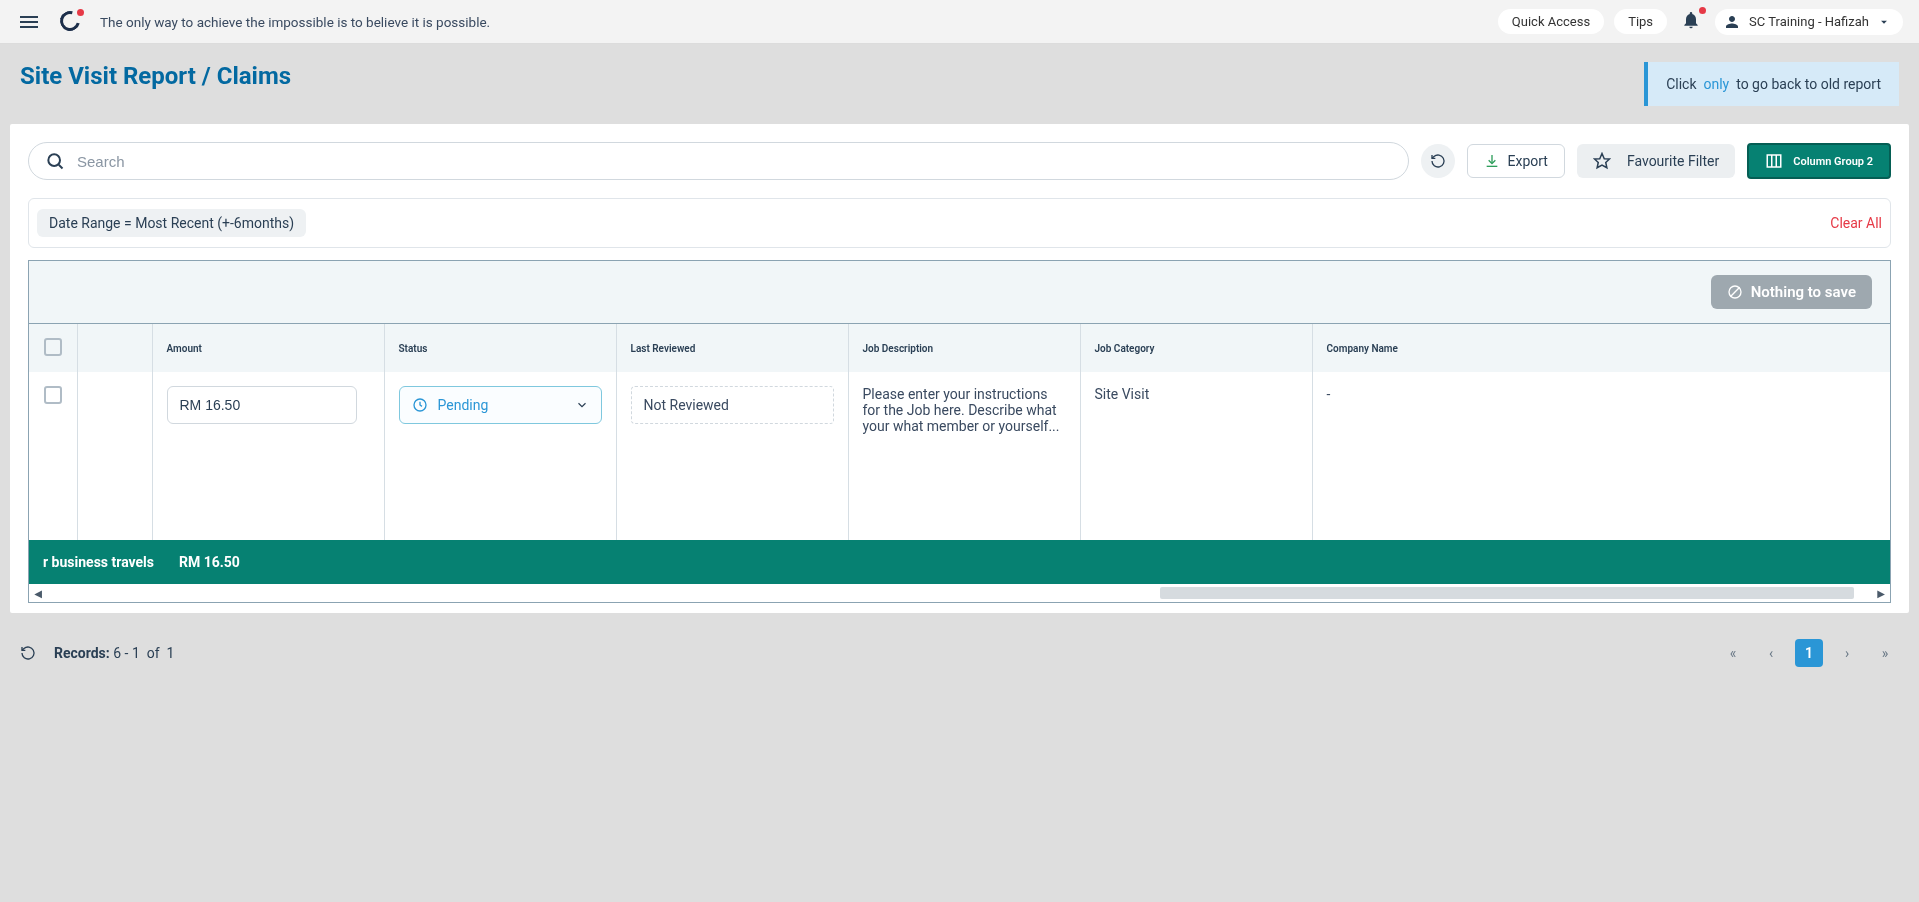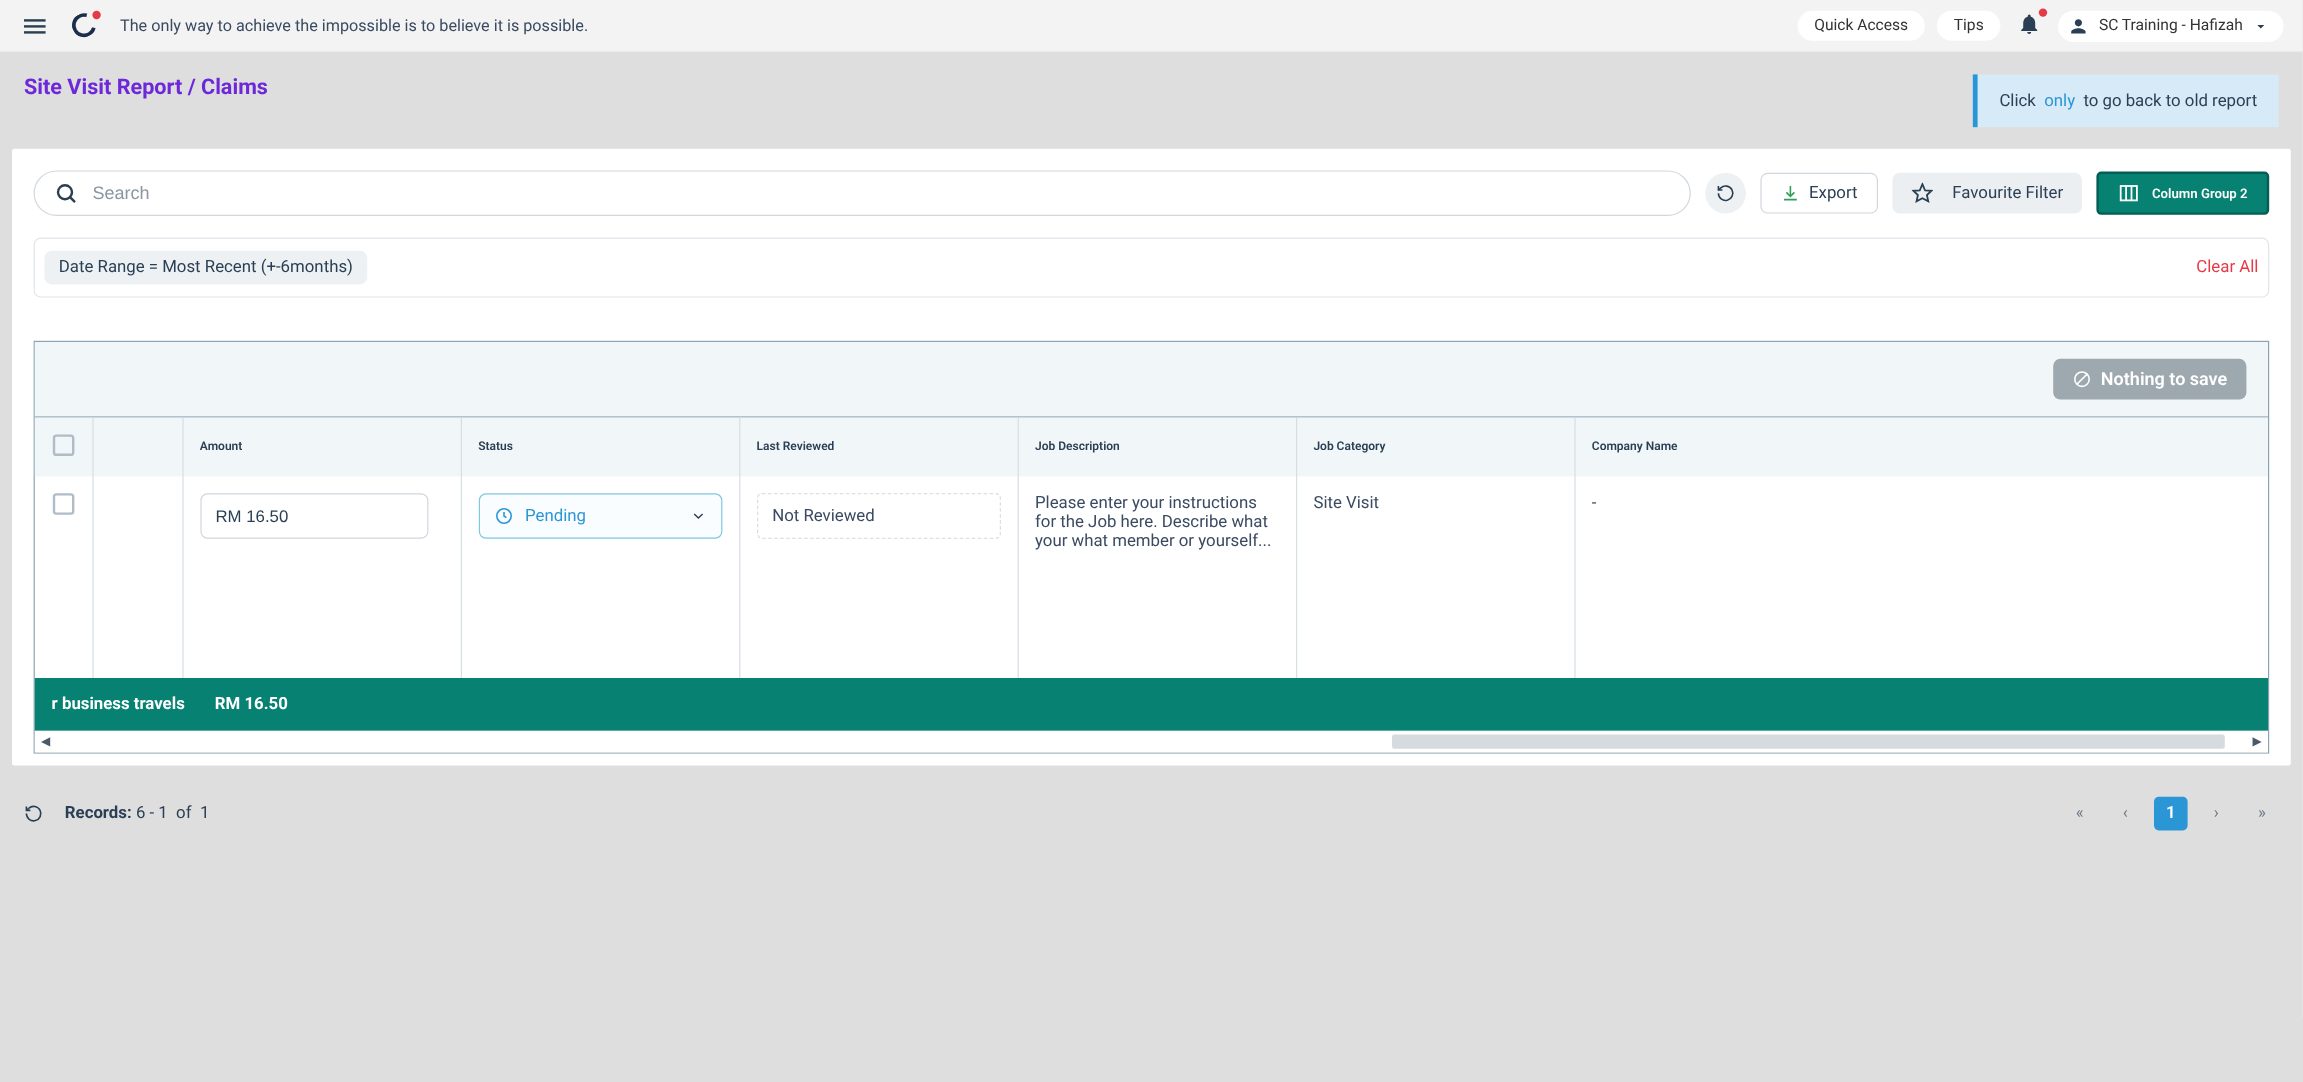--- a/index.html
+++ b/index.html
@@ -80,23 +80,23 @@
   }
   .user-pill svg { flex-shrink: 0; }
 
   
   .title-row {
     display: flex;
     align-items: flex-start;
     padding: 18px 20px 18px 20px;
   }
   .page-title {
-    font-size: 18px;
+    font-size: 24px;
     font-weight: 700;
-    color: #6d28d9;
+    color: #0369a1;
   }
   .notice {
     margin-left: auto;
     background: #d6eaf8;
     border-left: 4px solid #2a96d6;
     padding: 14px 18px;
     color: #2a3f54;
     font-size: 14px;
   }
   .notice a { color: #2a96d6; text-decoration: none; cursor: pointer; }
@@ -195,21 +195,21 @@
   }
   .clear-all {
     margin-left: auto;
     color: #e63946;
     cursor: pointer;
     font-size: 14px;
   }
 
   
   .table-wrap {
-    margin-top: 36px;
+    margin-top: 12px;
     border: 1px solid #8ba3b2;
   }
   .save-bar {
     background: #f1f6f8;
     border-bottom: 1px solid #8ba3b2;
     padding: 14px 18px;
     display: flex;
   }
   .nothing-save {
     margin-left: auto;

